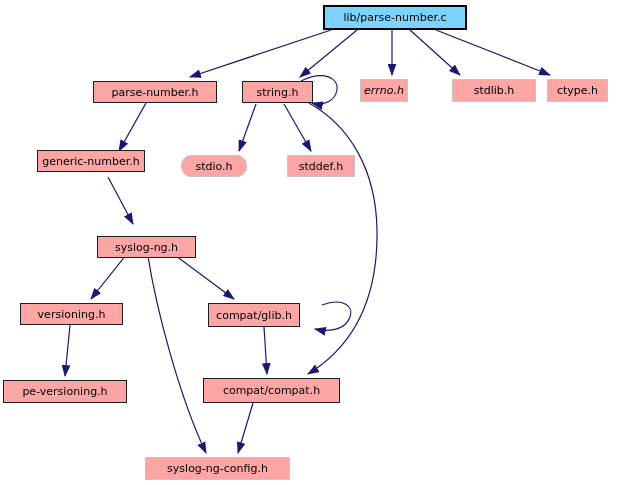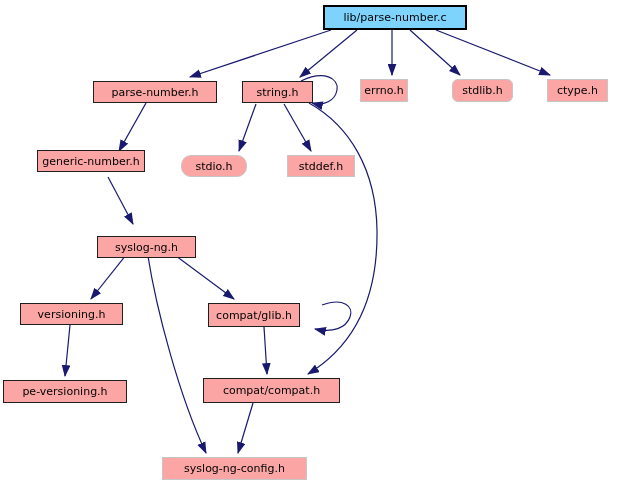--- a/index.html
+++ b/index.html
@@ -89,37 +89,37 @@
 
     <path class="edge" d="M253,403 L238,453" marker-end="url(#arrow)" stroke="#191970"></path>
   </svg>
 
   <div class="node root" style="left: 323px; top: 5px; width: 144px; height: 25px; background: #7dd3fc;">lib/parse-number.c</div>
 
   <div class="node documented" style="left:93px; top:81px; width:124px; height:22px;">parse-number.h</div>
 
   <div class="node documented" style="left:242px; top:81px; width:71px; height:22px;">string.h</div>
 
-  <div class="node external" style="left:360px; top:79px; width:48px; height:23px;">errno.h</div>
+  <div class="node external" style="left:360px; top:79px; width:48px; height:23px;font-style:italic;">errno.h</div>
 
-  <div class="node external" style="left:452px; top:79px; width:61px; height:23px;border-radius:6px;">stdlib.h</div>
+  <div class="node external" style="left:452px; top:79px; width:84px; height:23px;">stdlib.h</div>
 
   <div class="node external" style="left:547px; top:79px; width:61px; height:23px;">ctype.h</div>
 
   <div class="node documented" style="left:37px; top:150px; width:108px; height:22px;">generic-number.h</div>
 
   <div class="node external" style="left:181px; top:155px; width:66px; height:22px;border-radius:10px;">stdio.h</div>
 
   <div class="node external" style="left:287px; top:155px; width:68px; height:22px;">stddef.h</div>
 
   <div class="node documented" style="left:97px; top:236px; width:99px; height:22px;">syslog-ng.h</div>
 
   <div class="node documented" style="left:20px; top:303px; width:103px; height:22px;">versioning.h</div>
 
   <div class="node documented" style="left:208px; top:303px; width:92px; height:24px;">compat/glib.h</div>
 
   <div class="node documented" style="left:3px; top:380px; width:124px; height:23px;">pe-versioning.h</div>
 
   <div class="node documented" style="left:203px; top:378px; width:137px; height:25px;">compat/compat.h</div>
 
-  <div class="node external" style="left:162px; top:457px; width:145px; height:23px;">syslog-ng-config.h</div>
+  <div class="node external" style="left:145px; top:457px; width:145px; height:23px;">syslog-ng-config.h</div>
 
 </div>
 
 </body></html>

